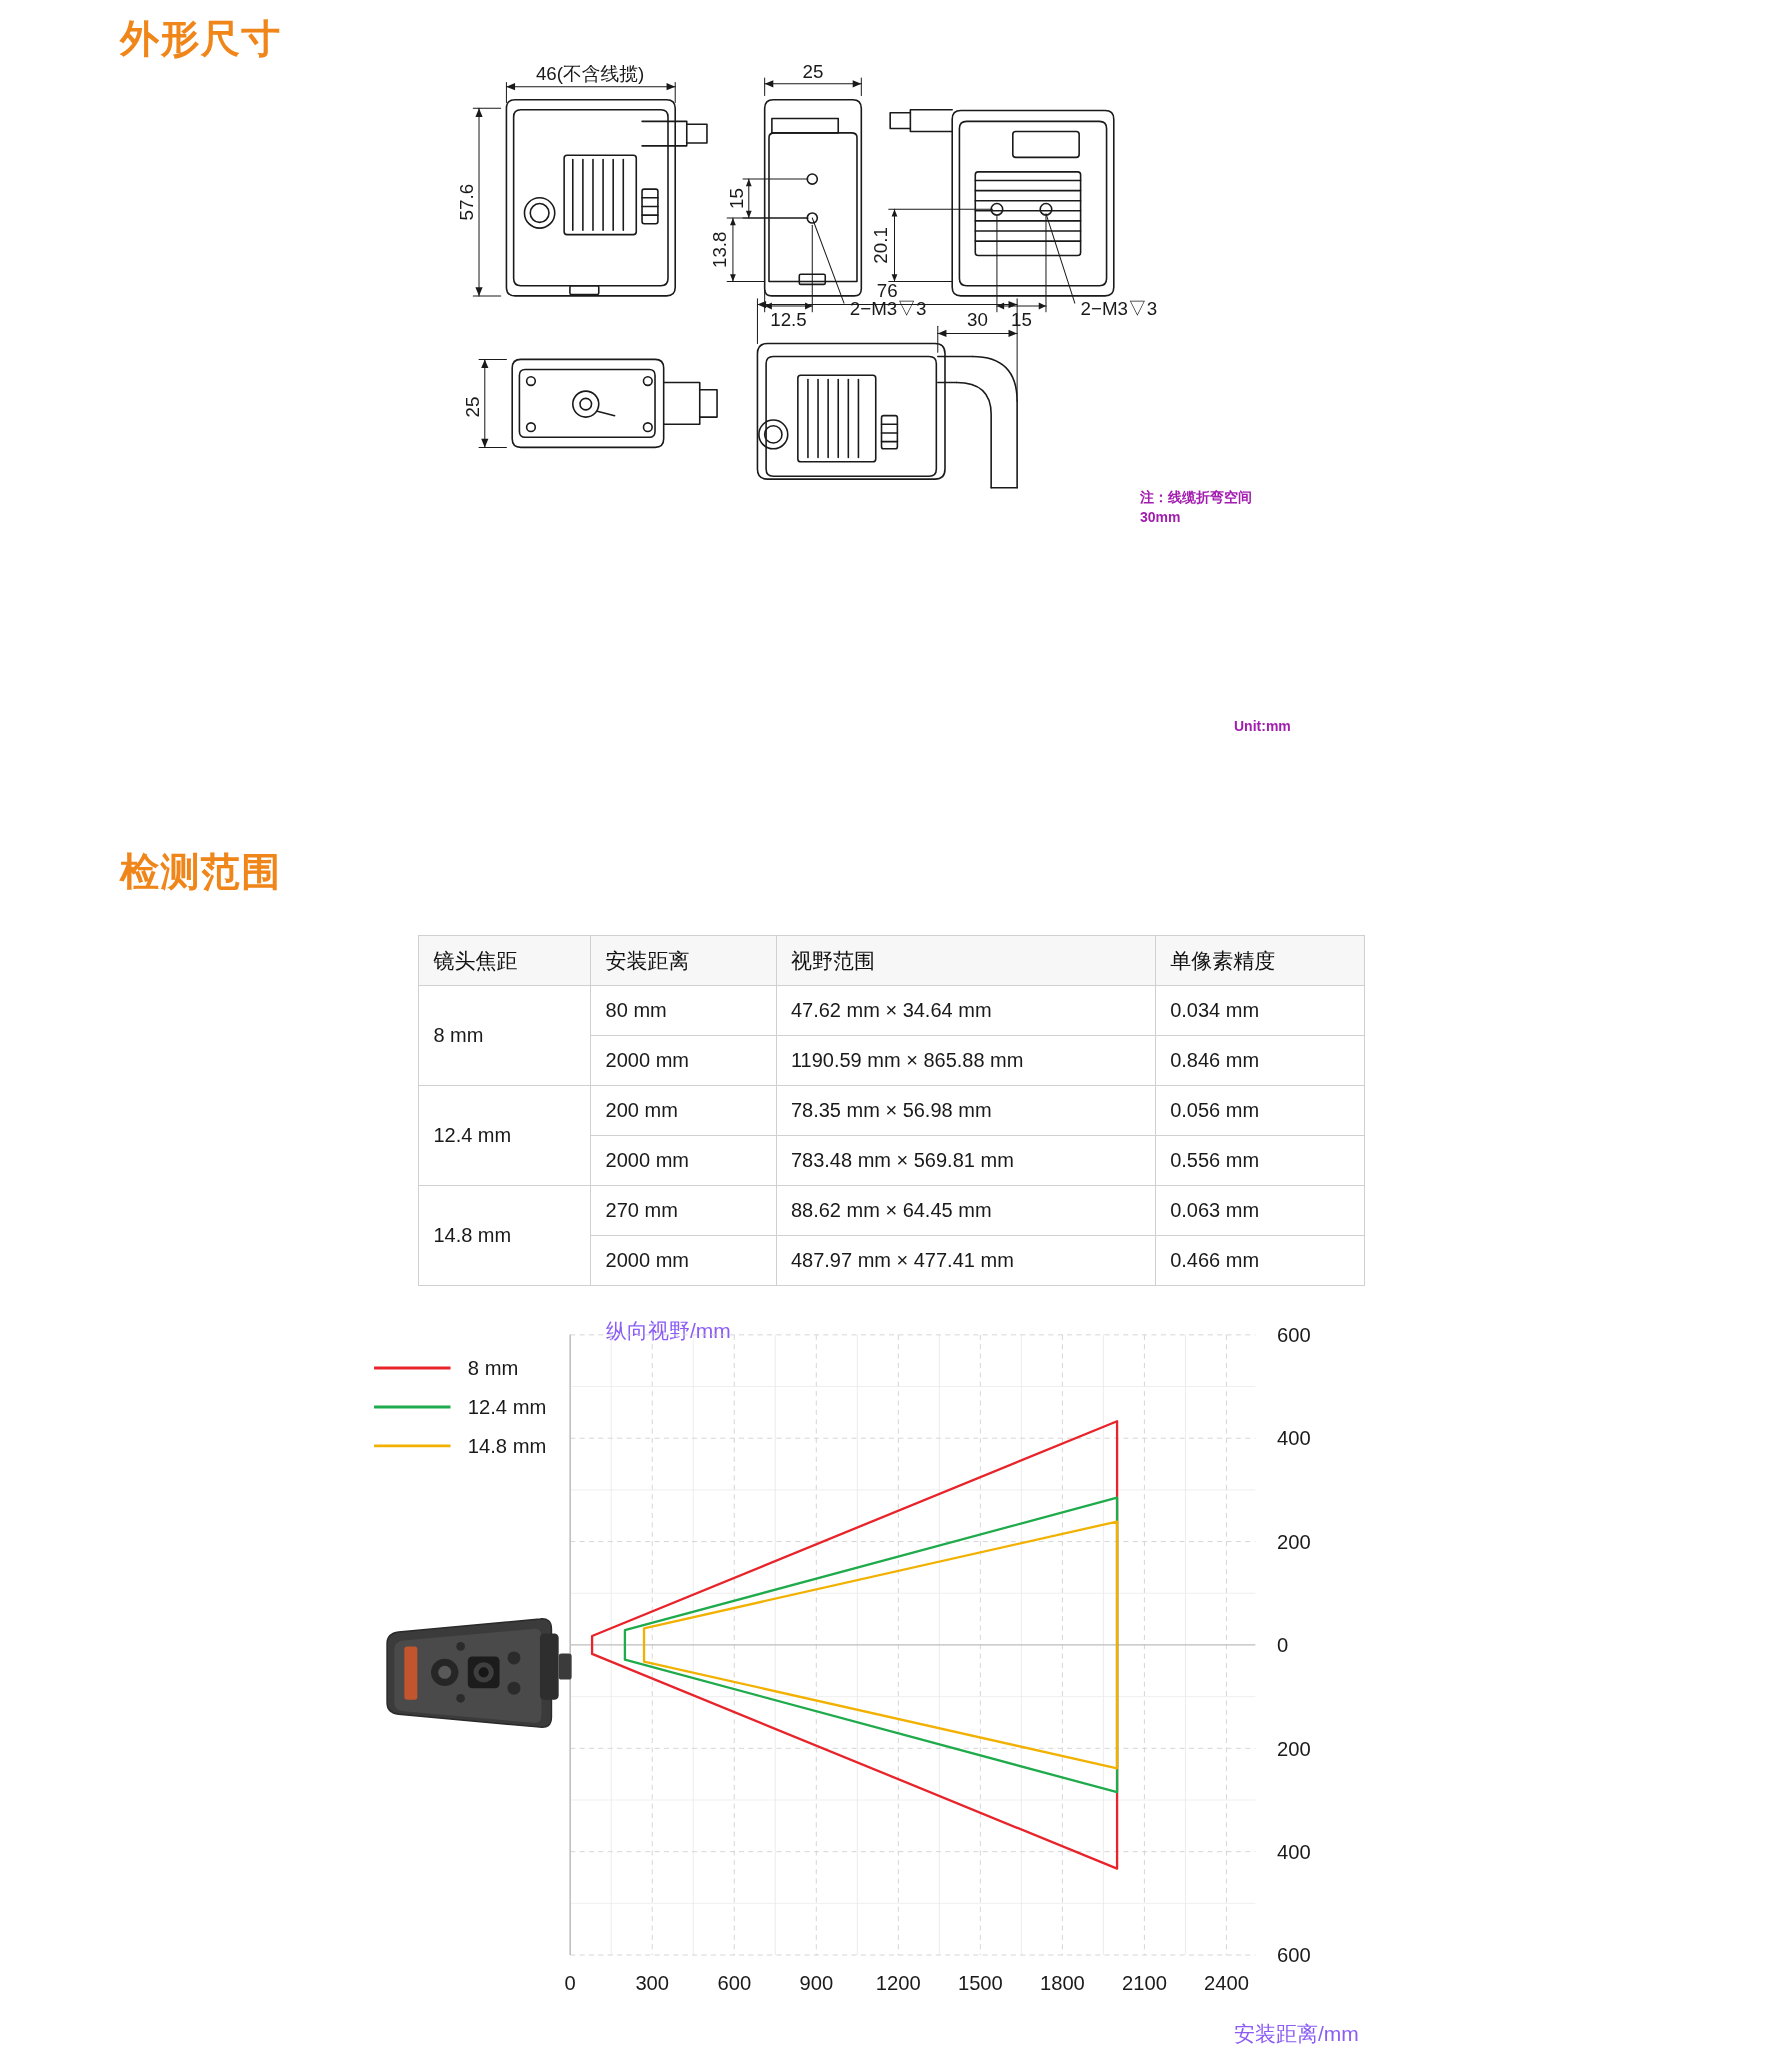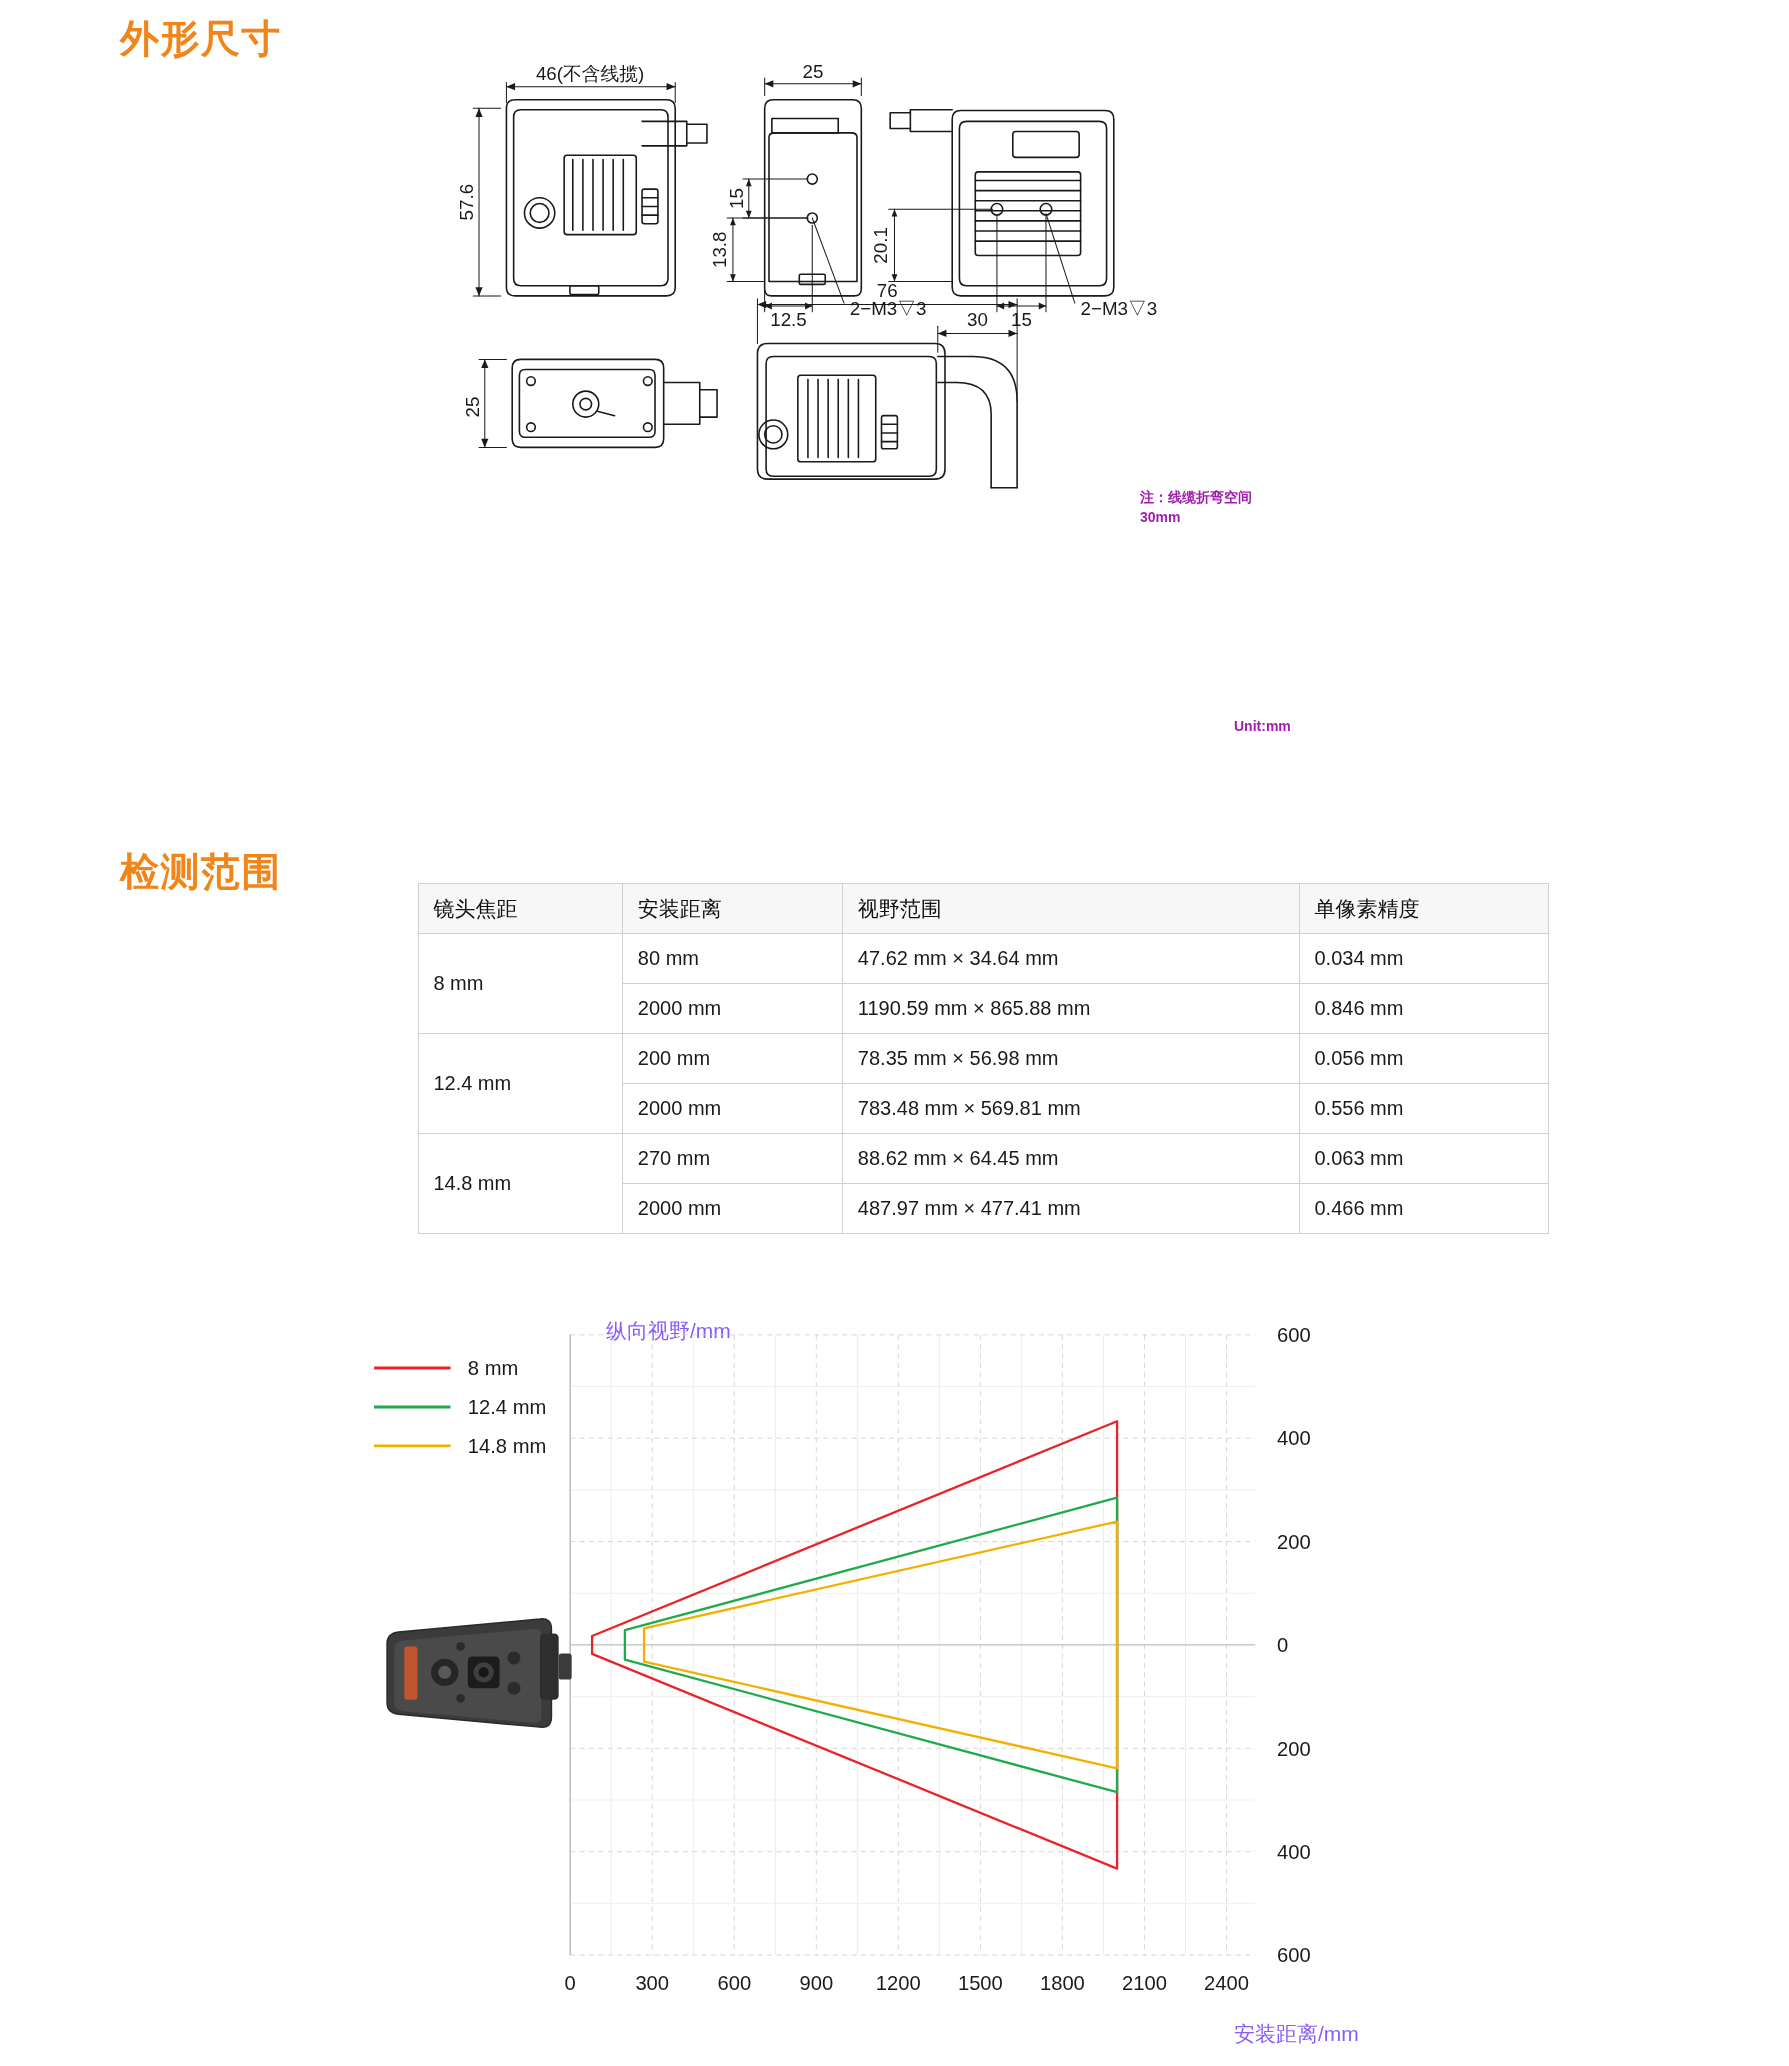--- a/index.html
+++ b/index.html
@@ -45,22 +45,22 @@
     white-space: pre-line;
     font-weight: bold;
   }
   #note-cable { left: 1140px; top: 487px; }
   #note-unit  { left: 1234px; top: 716px; }
 
   
   #range-table {
     position: absolute;
     left: 418px;
-    top: 883px;
-    width: 1131px;
+    top: 935px;
+    width: 947px;
     border-collapse: collapse;
     font-size: 20px;
     color: #1a1a1a;
   }
   #range-table th, #range-table td {
     border: 0.7px solid #d0d0d0;
     padding: 9.4px 14.4px;
     text-align: left;
     font-weight: normal;
     vertical-align: middle;

